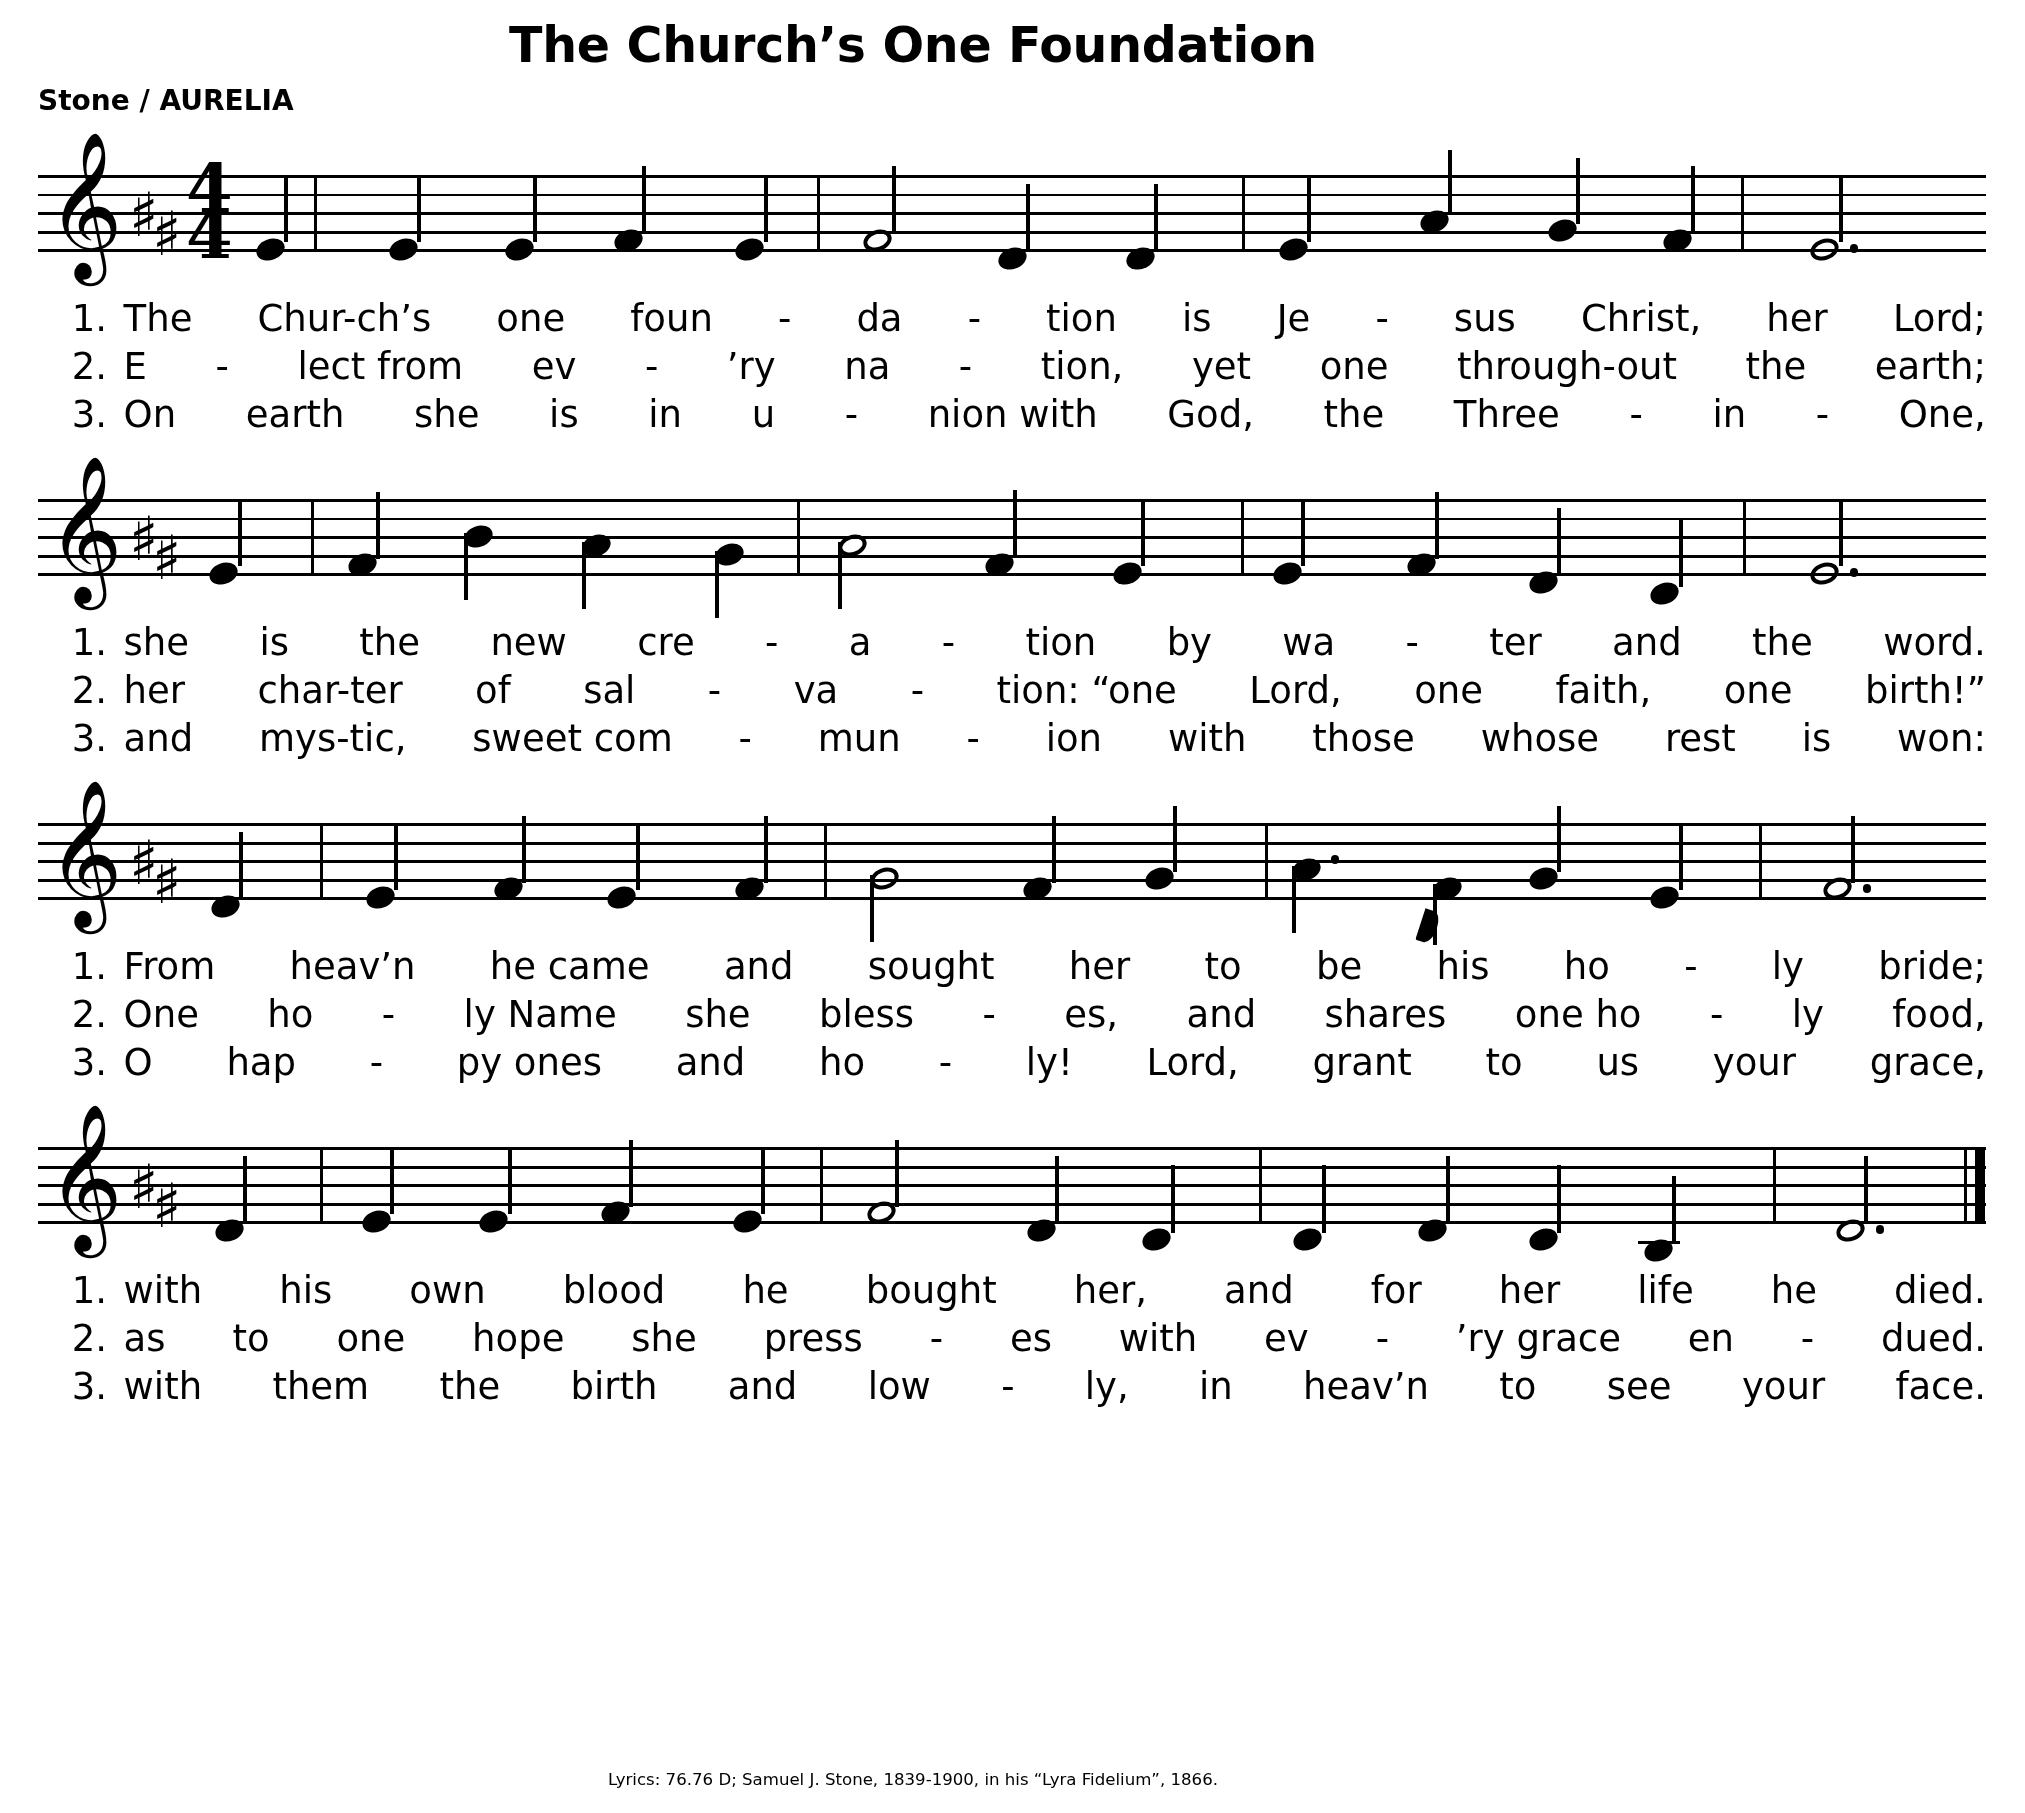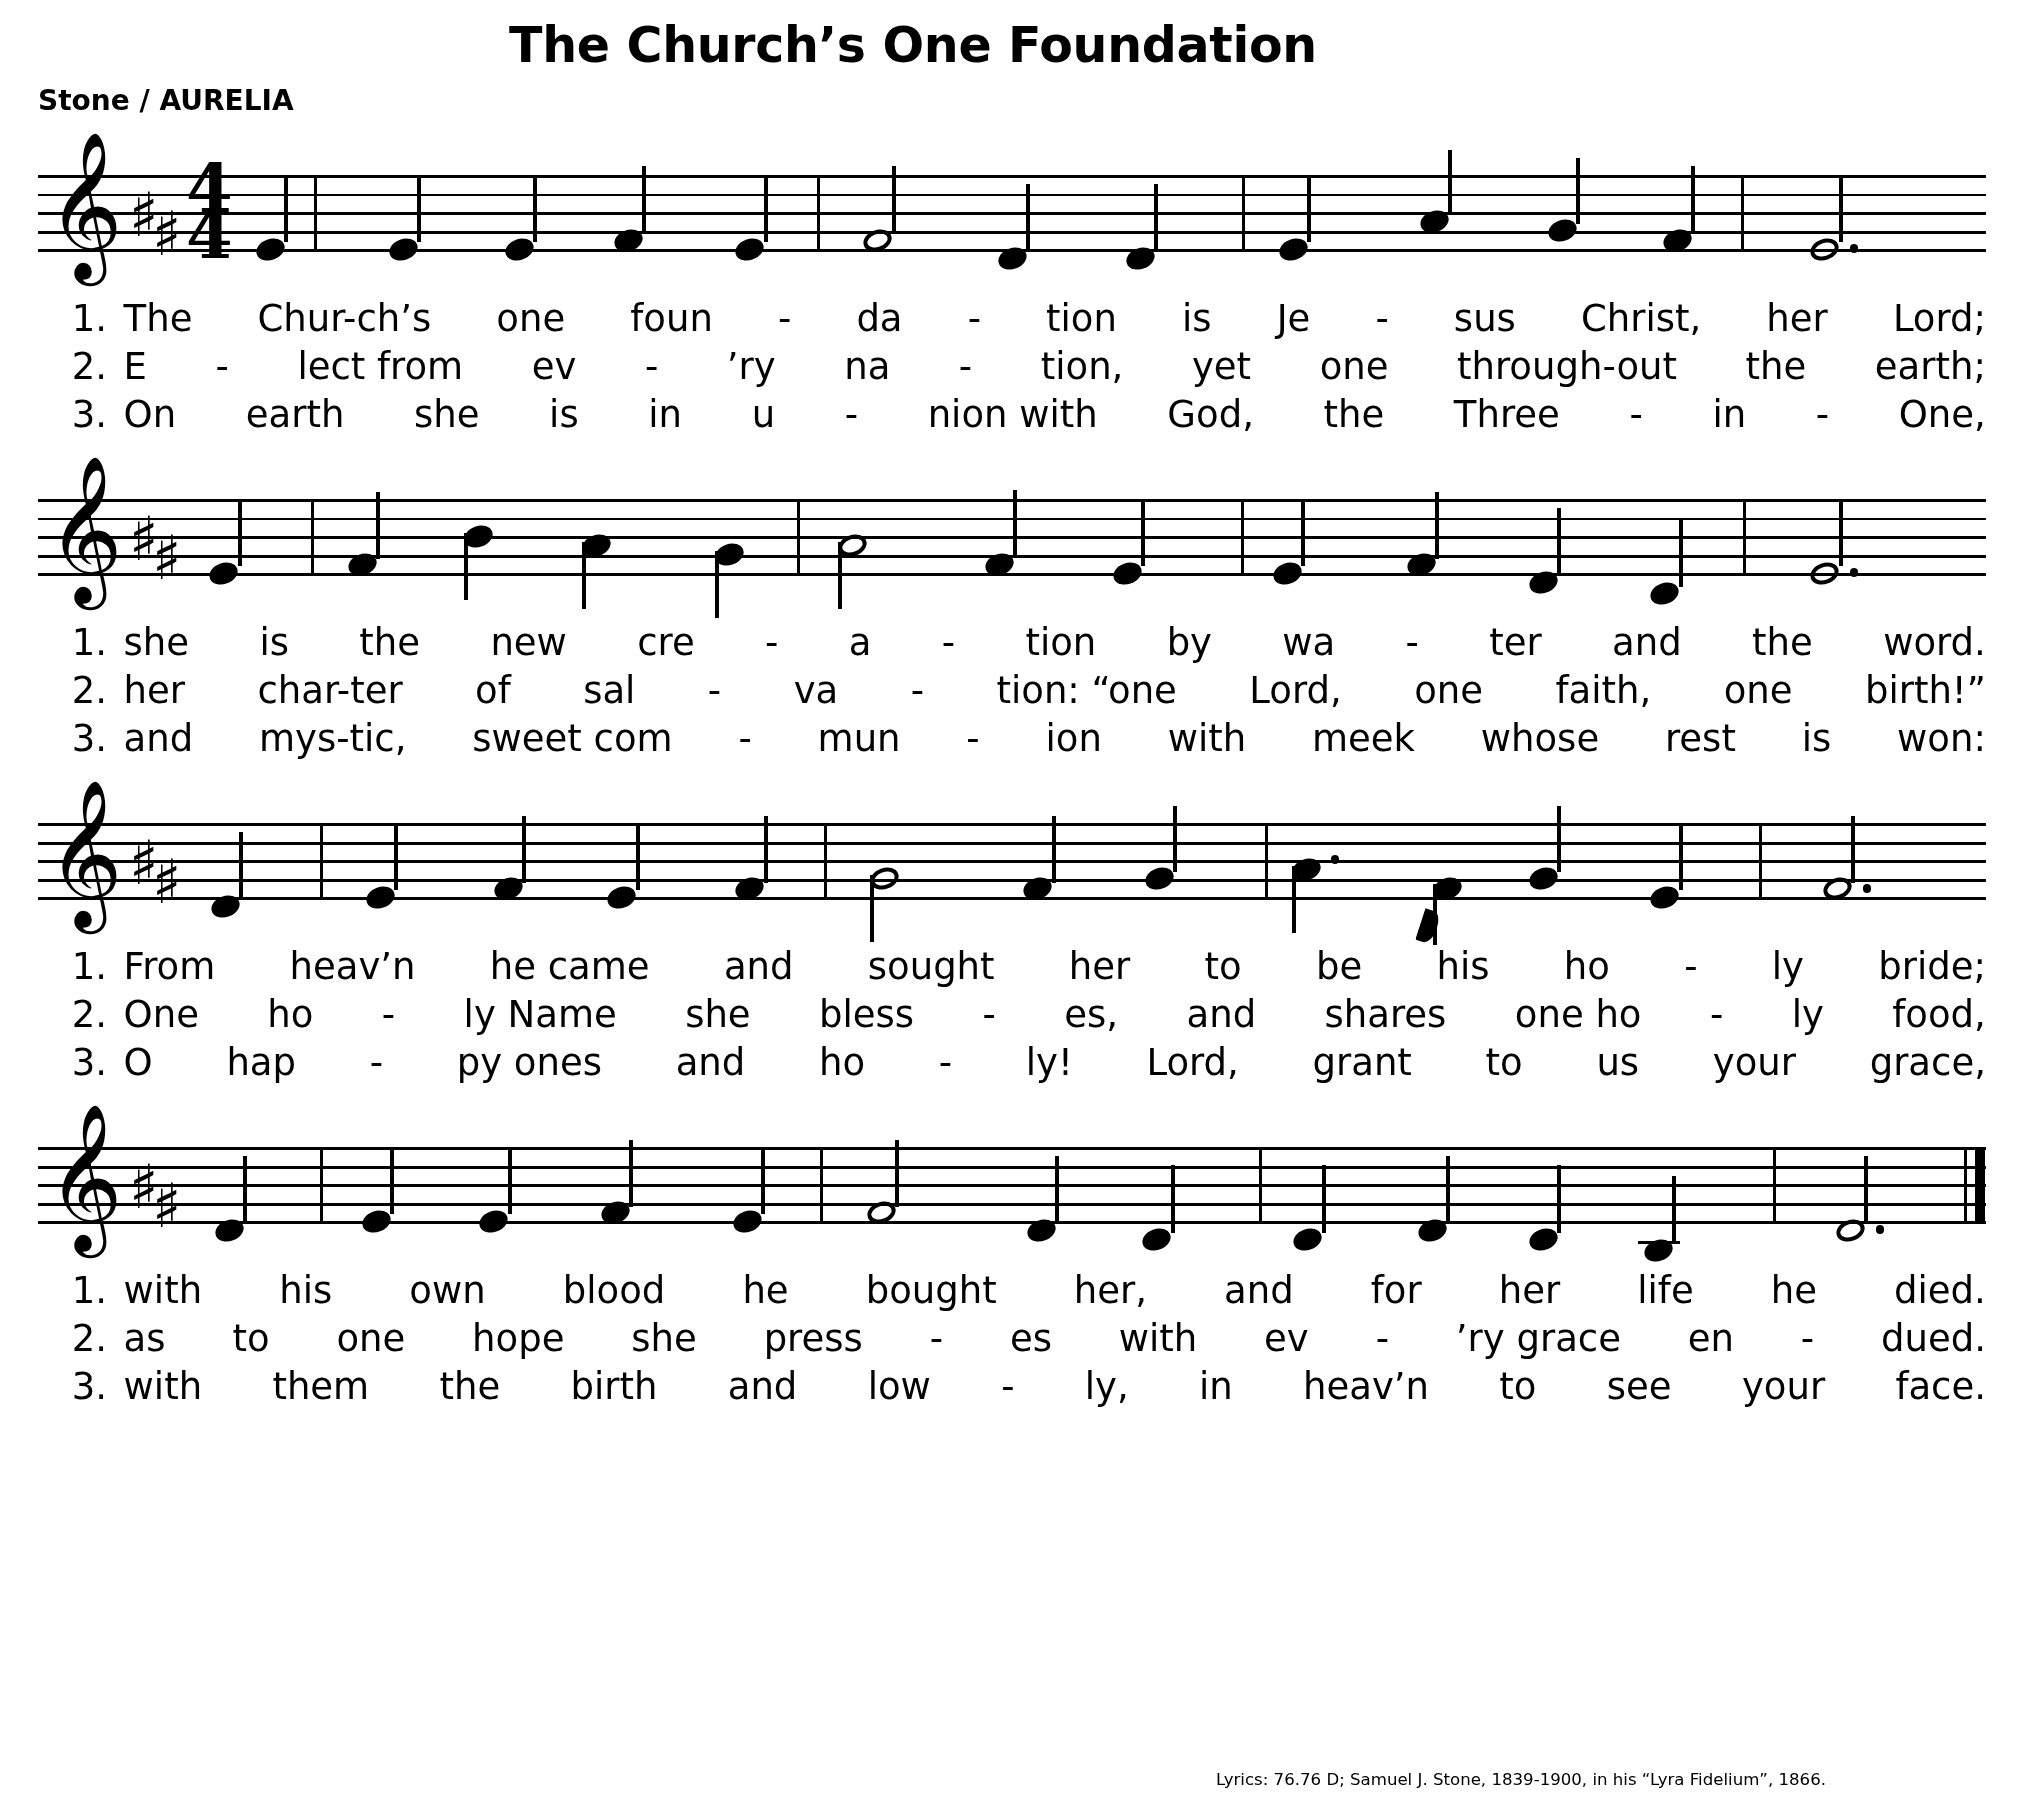--- a/index.html
+++ b/index.html
@@ -176,21 +176,21 @@
     display: flex;
     justify-content: space-between;
   }
   .lyric-words span { display: inline-block; }
 
   .credits {
     position: absolute;
     left: 0;
     right: 0;
     bottom: 22px;
-    text-align: right;
+    text-align: center;
     font-size: 16.6px;
     line-height: 1.45;
   }
 </style>
 </head>
 <body>
 
 <div class="sheet">
 
   <div class="title">The Church’s One Foundation</div>
@@ -331,21 +331,21 @@
       </div>
       <div class="lyric-line">
         <span class="lyric-num">2.</span>
         <span class="lyric-words">
           <span>her</span><span>char-ter</span><span>of</span><span>sal</span><span>-</span><span>va</span><span>-</span><span>tion: “one</span><span>Lord,</span><span>one</span><span>faith,</span><span>one</span><span>birth!”</span>
         </span>
       </div>
       <div class="lyric-line">
         <span class="lyric-num">3.</span>
         <span class="lyric-words">
-          <span>and</span><span>mys-tic,</span><span>sweet com</span><span>-</span><span>mun</span><span>-</span><span>ion</span><span>with</span><span>meek</span><span>whose</span><span>rest</span><span>is</span><span>won:</span>
+          <span>and</span><span>mys-tic,</span><span>sweet com</span><span>-</span><span>mun</span><span>-</span><span>ion</span><span>with</span><span>those</span><span>whose</span><span>rest</span><span>is</span><span>won:</span>
         </span>
       </div>
     </div>
   </div>
 
   <div class="system">
     <div class="staff-wrap">
       <div class="staff-lines">
         <div class="ln l1"></div>
           <div class="ln l2"></div>

